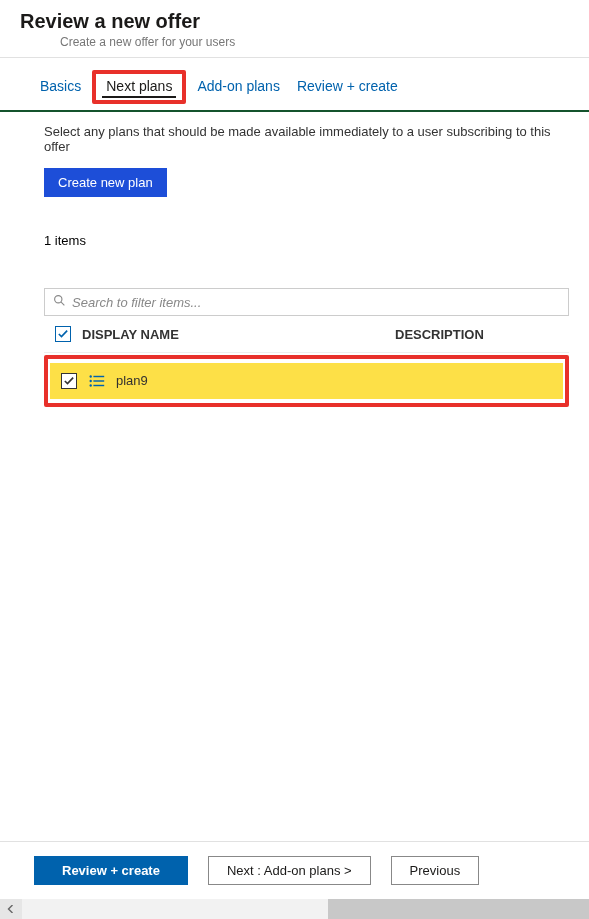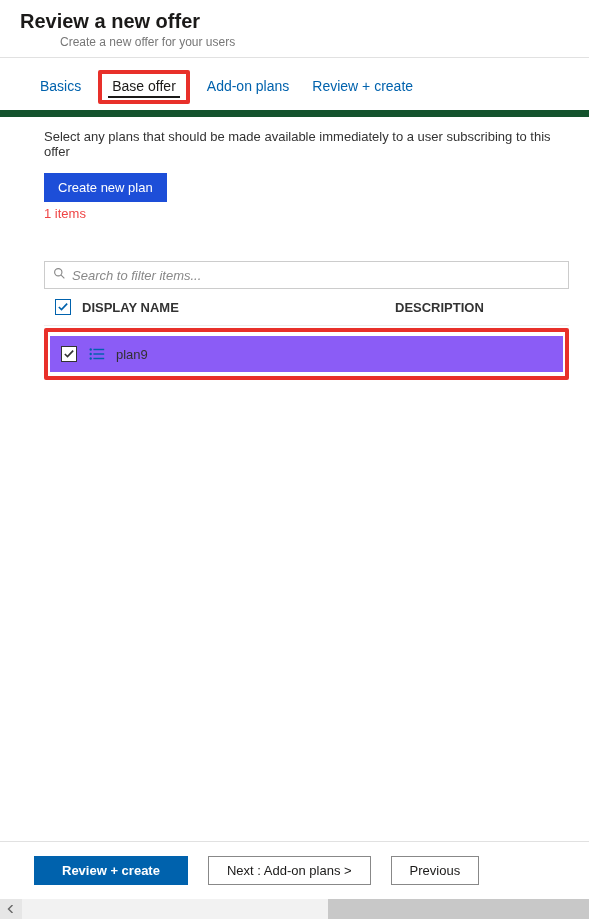--- a/index.html
+++ b/index.html
@@ -24,23 +24,23 @@
       color: #1b1a19;
     }
     .header .subtitle {
       font-size: 12px;
       color: #777;
       margin-top: 2px;
       margin-left: 40px;
     }
     .tabs {
       display: flex;
-      gap: 11px;
+      gap: 5px;
       padding: 16px 3px 0 34px;
-      border-bottom: 7px solid #14532d;
+      border-bottom: 2px solid #14532d;
     }
     .tab {
       color: #0062ad;
       font-size: 14px;
       padding: 4px 6px 10px 6px;
       cursor: pointer;
     }
     .tab.active {
       border: 4px solid #e8302a;
       border-radius: 2px;
@@ -70,23 +70,23 @@
     }
     .create-btn {
       background: #1d4ed8;
       color: #fff;
       border: none;
       padding: 7px 14px;
       font-size: 13px;
       cursor: pointer;
     }
     .item-count {
-      margin-top: 4px;
-      font-size: 13px;
-      color: #ef4444;
+      margin-top: 36px;
+      font-size: 13px;
+      color: #000000;
       margin-bottom: 6px;
     }
     .search-wrap {
       border: 1px solid #ccc;
       display: flex;
       align-items: center;
       padding: 5px 8px;
       gap: 6px;
       margin-top: 40px;
     }
@@ -128,22 +128,21 @@
     .head-name { flex: 1; padding-left: 4px; }
     .head-desc { width: 170px; }
     .row-highlight {
       border: 4px solid #e8302a;
       border-radius: 2px;
       padding: 4px 2px;
       margin-top: 2px;
     }
     .table-row {
       display: flex;
-      align-items: center;
-      background: #8b5cf6;
+      background: #fde047;
       padding: 10px 4px;
     }
     .row-chk {
       width: 30px;
       display: flex;
       justify-content: center;
     }
     .row-chk .chkbox {
       border: 1px solid #333;
       color: #333;
@@ -212,21 +211,21 @@
 <div class="header">
   <h1>Review a new offer</h1>
   <div class="subtitle">Create a new offer for your users</div>
 </div>
 
 <div class="tabs">
   <div class="tab">
     <span>Basics</span>
   </div>
   <div class="tab active">
-    <span>Base offer</span>
+    <span>Next plans</span>
     <div class="underline"></div>
   </div>
   <div class="tab">
     <span>Add-on plans</span>
   </div>
   <div class="tab">
     <span>Review + create</span>
   </div>
 </div>
 

